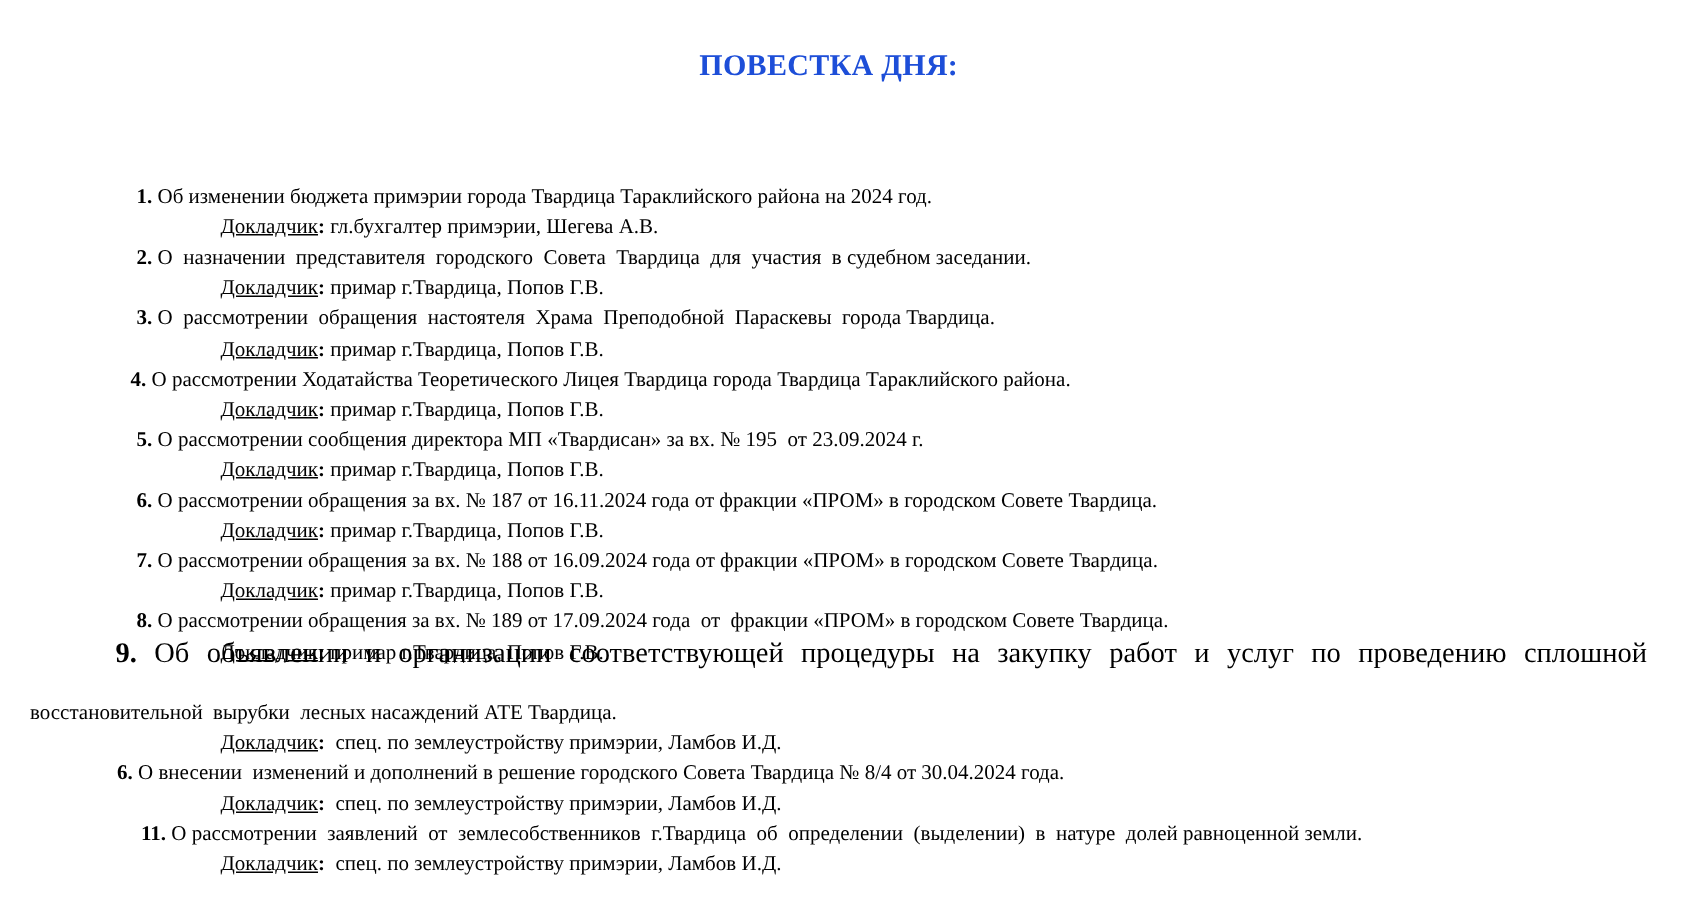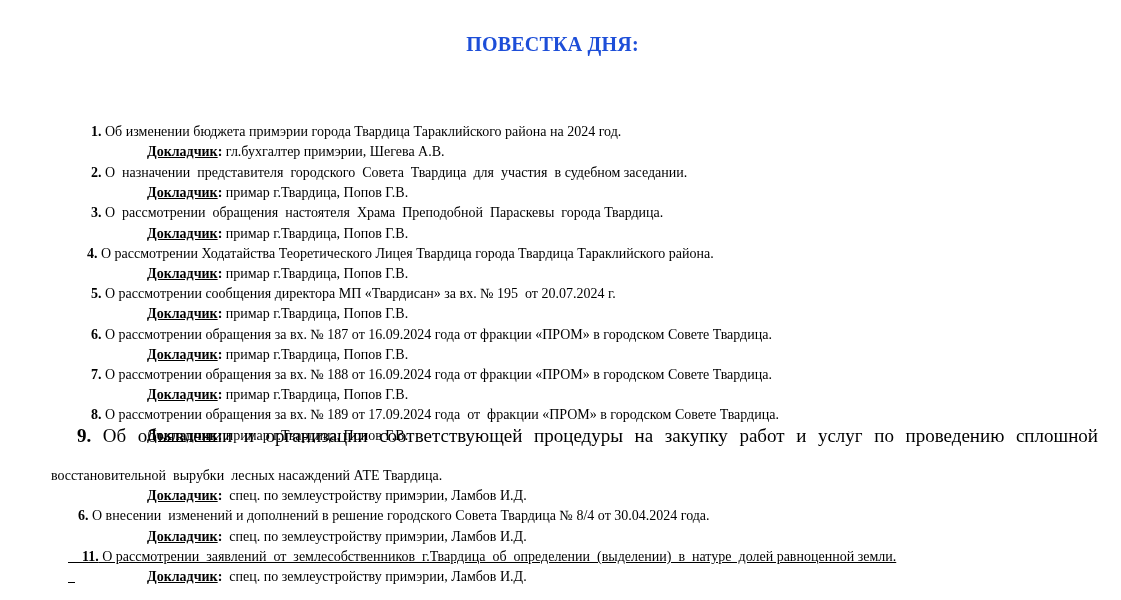--- a/index.html
+++ b/index.html
@@ -29,21 +29,21 @@
     .line {
       position: absolute;
       font-size: 14px;
       line-height: 20px;
       white-space: pre;
     }
     .num {
       font-weight: bold;
     }
     .spk-label {
-      font-weight: bold;
+      font-weight: normal;
       text-decoration: underline;
     }
     .spk-colon {
       font-weight: bold;
     }
     .justify {
       position: absolute;
       font-size: 19px;
       line-height: 20px;
       text-align: justify;
@@ -80,28 +80,28 @@
   </div>
 
   <div class="line" style="top:224px;left:73px;">
     <span class="num">4.</span><span> О рассмотрении Ходатайства Теоретического Лицея Твардица города Твардица Тараклийского района.</span>
   </div>
   <div class="line" style="top:244px;left:133px;">
     <span class="spk-label">Докладчик</span><span class="spk-colon">:</span><span> примар г.Твардица, Попов Г.В.</span>
   </div>
 
   <div class="line" style="top:264px;left:77px;">
-    <span class="num">5.</span><span> О рассмотрении сообщения директора МП «Твардисан» за вх. № 195  от 20.07.2024 г.</span>
+    <span class="num">5.</span><span> О рассмотрении сообщения директора МП «Твардисан» за вх. № 195  от 23.09.2024 г.</span>
   </div>
   <div class="line" style="top:284px;left:133px;">
     <span class="spk-label">Докладчик</span><span class="spk-colon">:</span><span> примар г.Твардица, Попов Г.В.</span>
   </div>
 
   <div class="line" style="top:305px;left:77px;">
-    <span class="num">6.</span><span> О рассмотрении обращения за вх. № 187 от 16.09.2024 года от фракции «ПРОМ» в городском Совете Твардица.</span>
+    <span class="num">6.</span><span> О рассмотрении обращения за вх. № 187 от 16.11.2024 года от фракции «ПРОМ» в городском Совете Твардица.</span>
   </div>
   <div class="line" style="top:325px;left:133px;">
     <span class="spk-label">Докладчик</span><span class="spk-colon">:</span><span> примар г.Твардица, Попов Г.В.</span>
   </div>
 
   <div class="line" style="top:345px;left:77px;">
     <span class="num">7.</span><span> О рассмотрении обращения за вх. № 188 от 16.09.2024 года от фракции «ПРОМ» в городском Совете Твардица.</span>
   </div>
   <div class="line" style="top:365px;left:133px;">
     <span class="spk-label">Докладчик</span><span class="spk-colon">:</span><span> примар г.Твардица, Попов Г.В.</span>
@@ -110,34 +110,34 @@
   <div class="line" style="top:385px;left:77px;">
     <span class="num">8.</span><span> О рассмотрении обращения за вх. № 189 от 17.09.2024 года  от  фракции «ПРОМ» в городском Совете Твардица.</span>
   </div>
   <div class="line" style="top:406px;left:133px;">
     <span class="spk-label">Докладчик</span><span class="spk-colon">:</span><span> примар г.Твардица, Попов Г.В.</span>
   </div>
 
   <div class="justify" style="top:426px;left:77px;width:1021px;">
     <span class="num">9.</span><span> Об объявлении и организации соответствующей процедуры на закупку работ и услуг по проведению сплошной</span>
   </div>
-  <div class="line" style="top:446px;left:37px;">
+  <div class="line" style="top:446px;left:6px;">
     <span>восстановительной  вырубки  лесных насаждений АТЕ Твардица.</span>
   </div>
   <div class="line" style="top:466px;left:133px;">
     <span class="spk-label">Докладчик</span><span class="spk-colon">:</span><span>  спец. по землеустройству примэрии, Ламбов И.Д.</span>
   </div>
 
   <div class="line" style="top:486px;left:64px;">
     <span class="num">6.</span><span> О внесении  изменений и дополнений в решение городского Совета Твардица № 8/4 от 30.04.2024 года.</span>
   </div>
   <div class="line" style="top:507px;left:133px;">
     <span class="spk-label">Докладчик</span><span class="spk-colon">:</span><span>  спец. по землеустройству примэрии, Ламбов И.Д.</span>
   </div>
 
-  <div class="line" style="top:527px;left:68px;text-decoration:underline;">
+  <div class="line" style="top:527px;left:80px;">
     <span class="num">11.</span><span> О рассмотрении  заявлений  от  землесобственников  г.Твардица  об  определении  (выделении)  в  натуре  долей равноценной земли.</span>
   </div>
   <div class="line" style="top:547px;left:133px;">
     <span class="spk-label">Докладчик</span><span class="spk-colon">:</span><span>  спец. по землеустройству примэрии, Ламбов И.Д.</span>
   </div>
 
 </div>
 
 </body></html>

